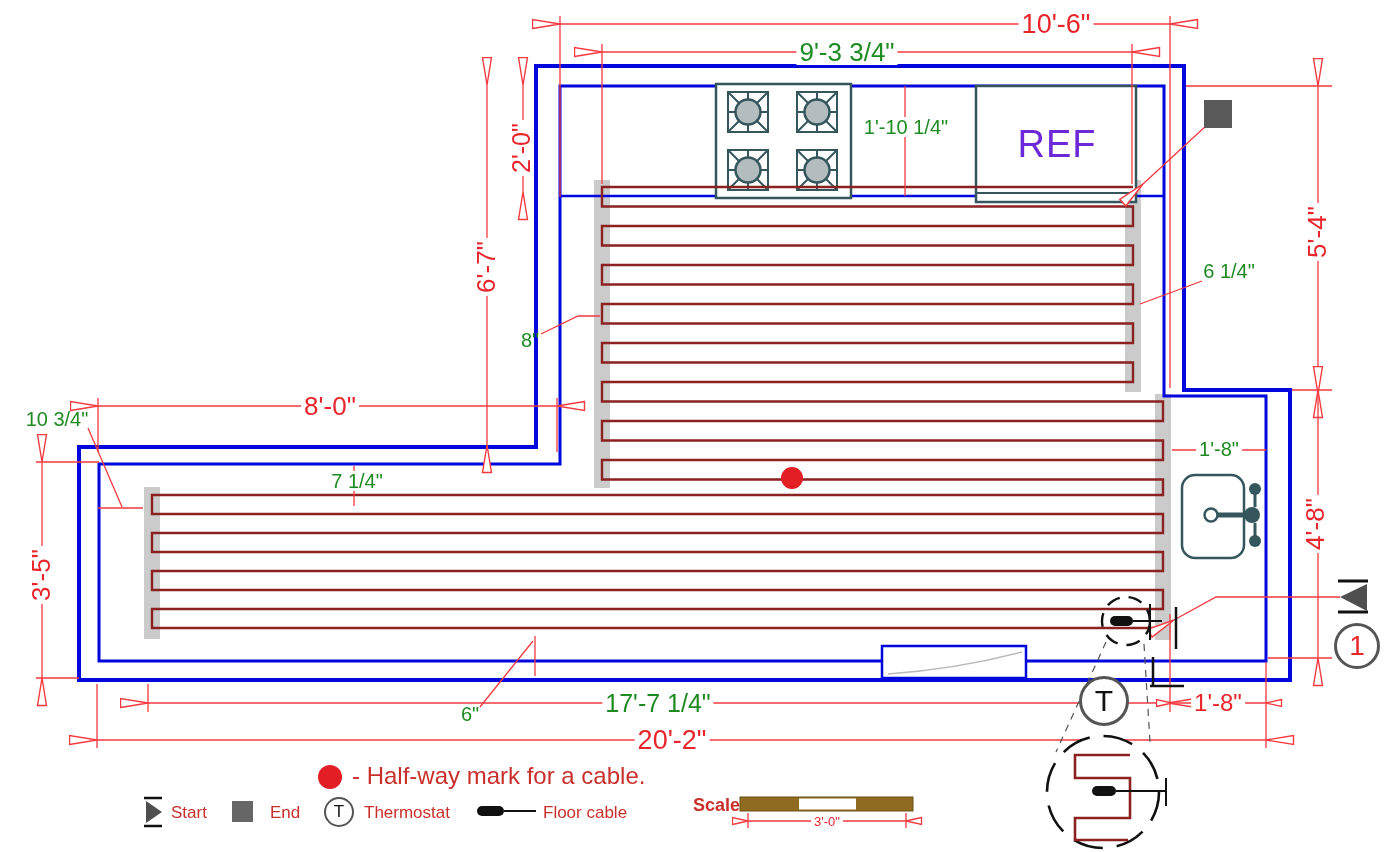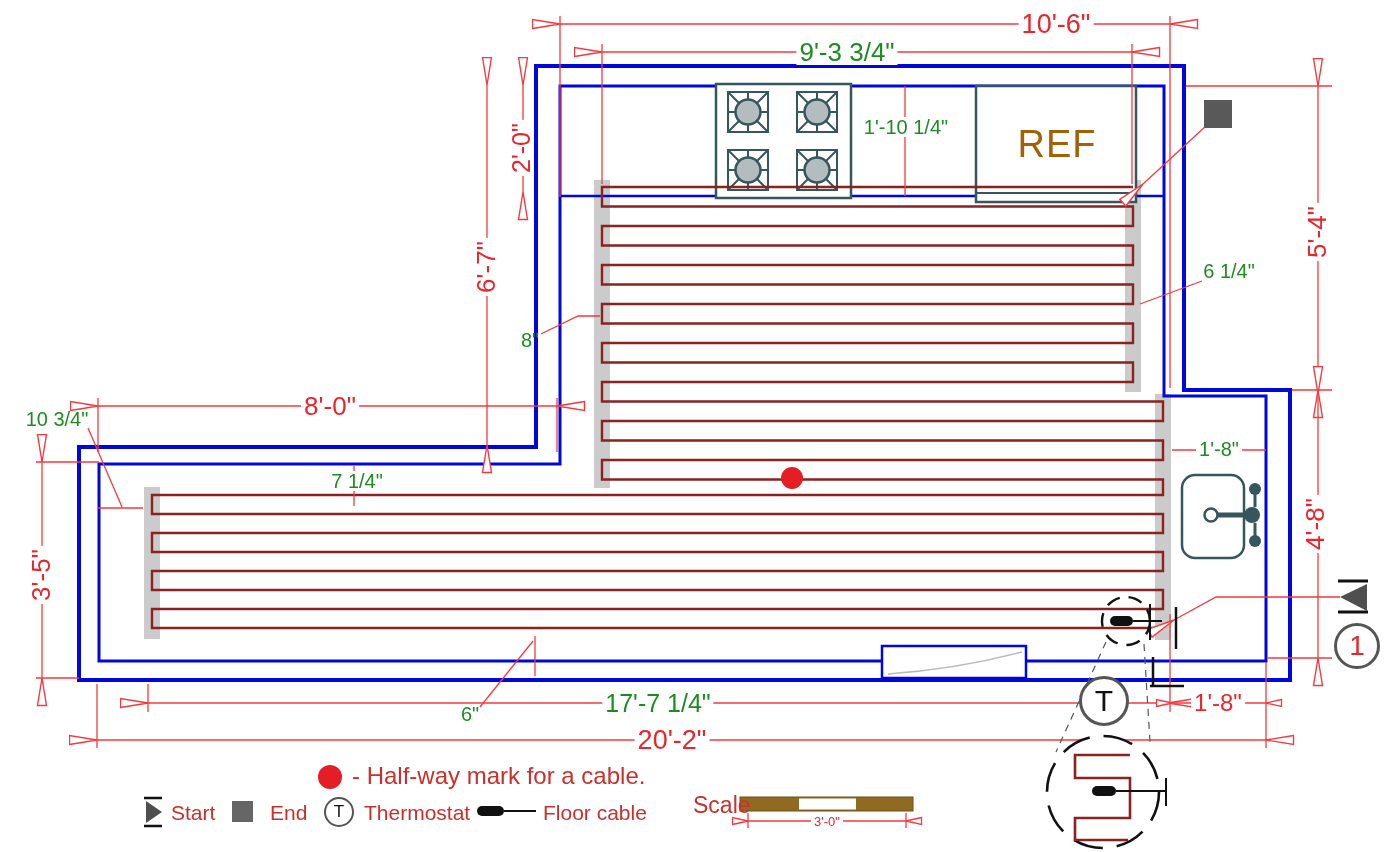--- a/index.html
+++ b/index.html
@@ -7,22 +7,22 @@
          font-family:"Liberation Sans",sans-serif;}
   .stage svg{position:absolute;left:0;top:0;}
   .lbl{position:absolute;transform:translate(-50%,-50%);white-space:nowrap;line-height:1;
        font-family:"Liberation Sans",sans-serif;}
   .ll{transform:translate(0,-50%);}          
   .v{transform:translate(-50%,-50%) rotate(-90deg);}  
   .bg{background:#fff;padding:0 3px;}
   .red{color:#e8252b;}
   .green{color:#1e8b22;}
   .crimson{color:#c9302c;}
-  .f27{font-size:27px;} .f26{font-size:26px;} .f25{font-size:25px;} .f24{font-size:24px;} .f20{font-size:20px;} .f18{font-size:23px;} .f17{font-size:21px;} .f13{font-size:13px;}
-  .ref{color:#a16207;font-size:38px;letter-spacing:1px;}
+  .f27{font-size:27px;} .f26{font-size:26px;} .f25{font-size:25px;} .f24{font-size:24px;} .f20{font-size:20px;} .f18{font-size:18px;font-weight:bold;} .f17{font-size:17px;} .f13{font-size:13px;}
+  .ref{color:#6d28d9;font-size:38px;letter-spacing:1px;}
   .circ{position:absolute;transform:translate(-50%,-50%);border:3px solid #555;border-radius:50%;
         background:#fff;display:flex;align-items:center;justify-content:center;}
   .circ-T{width:44px;height:44px;font-size:30px;color:#111;}
   .circ-1{width:40px;height:40px;font-size:28px;color:#e8252b;}
   .circ-Ts{width:26px;height:26px;font-size:17px;color:#111;border-width:2px;}
 </style>
 </head>
 <body>
 
 <div class="stage">

